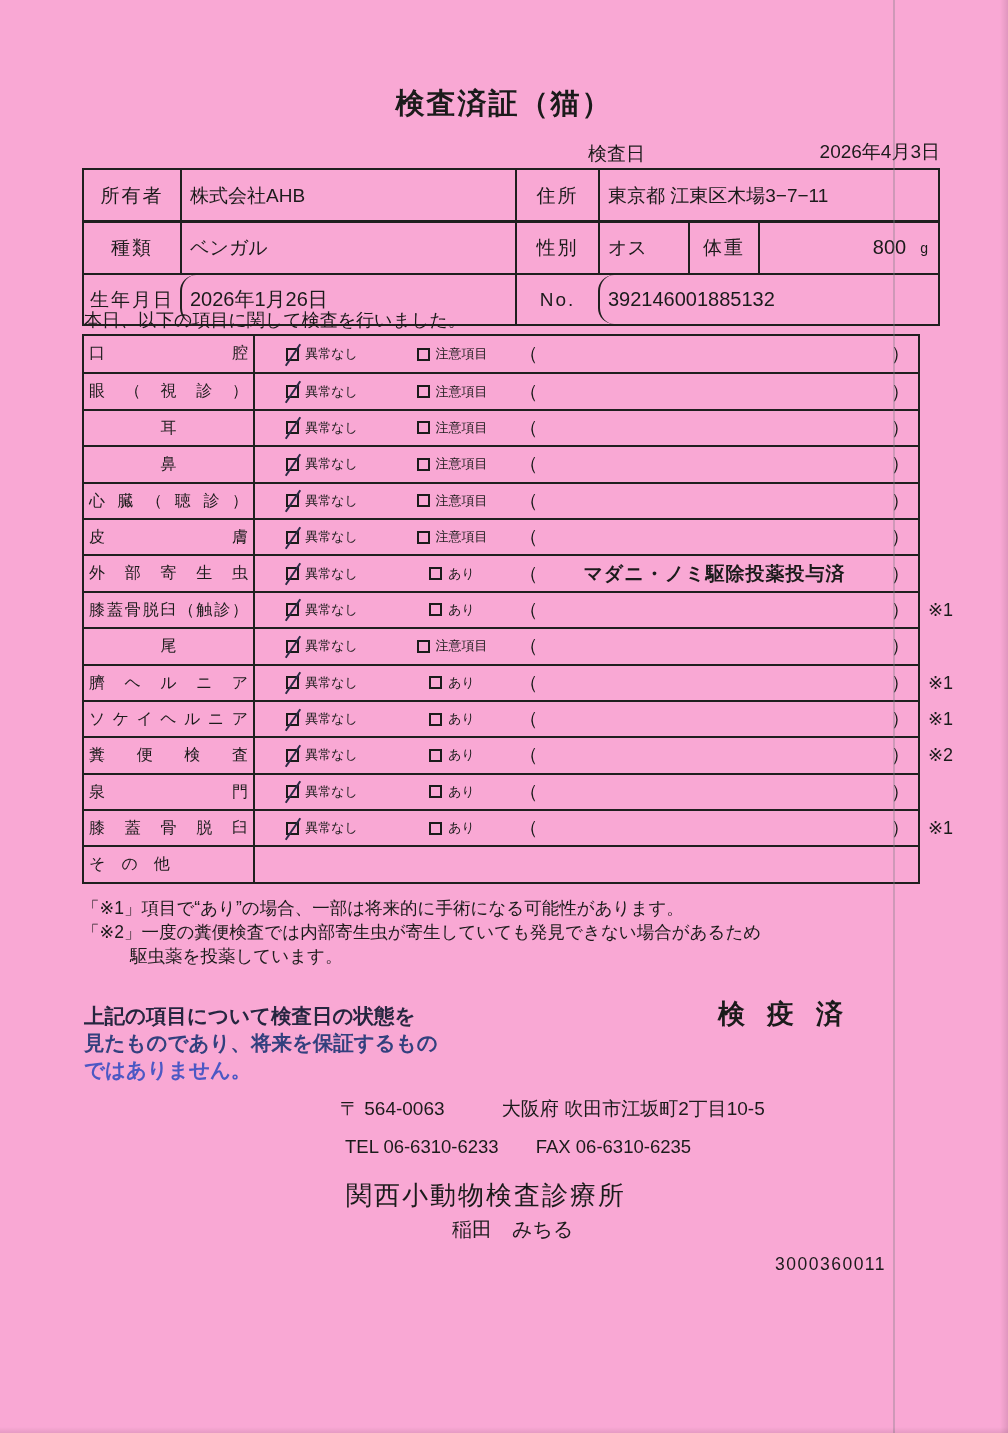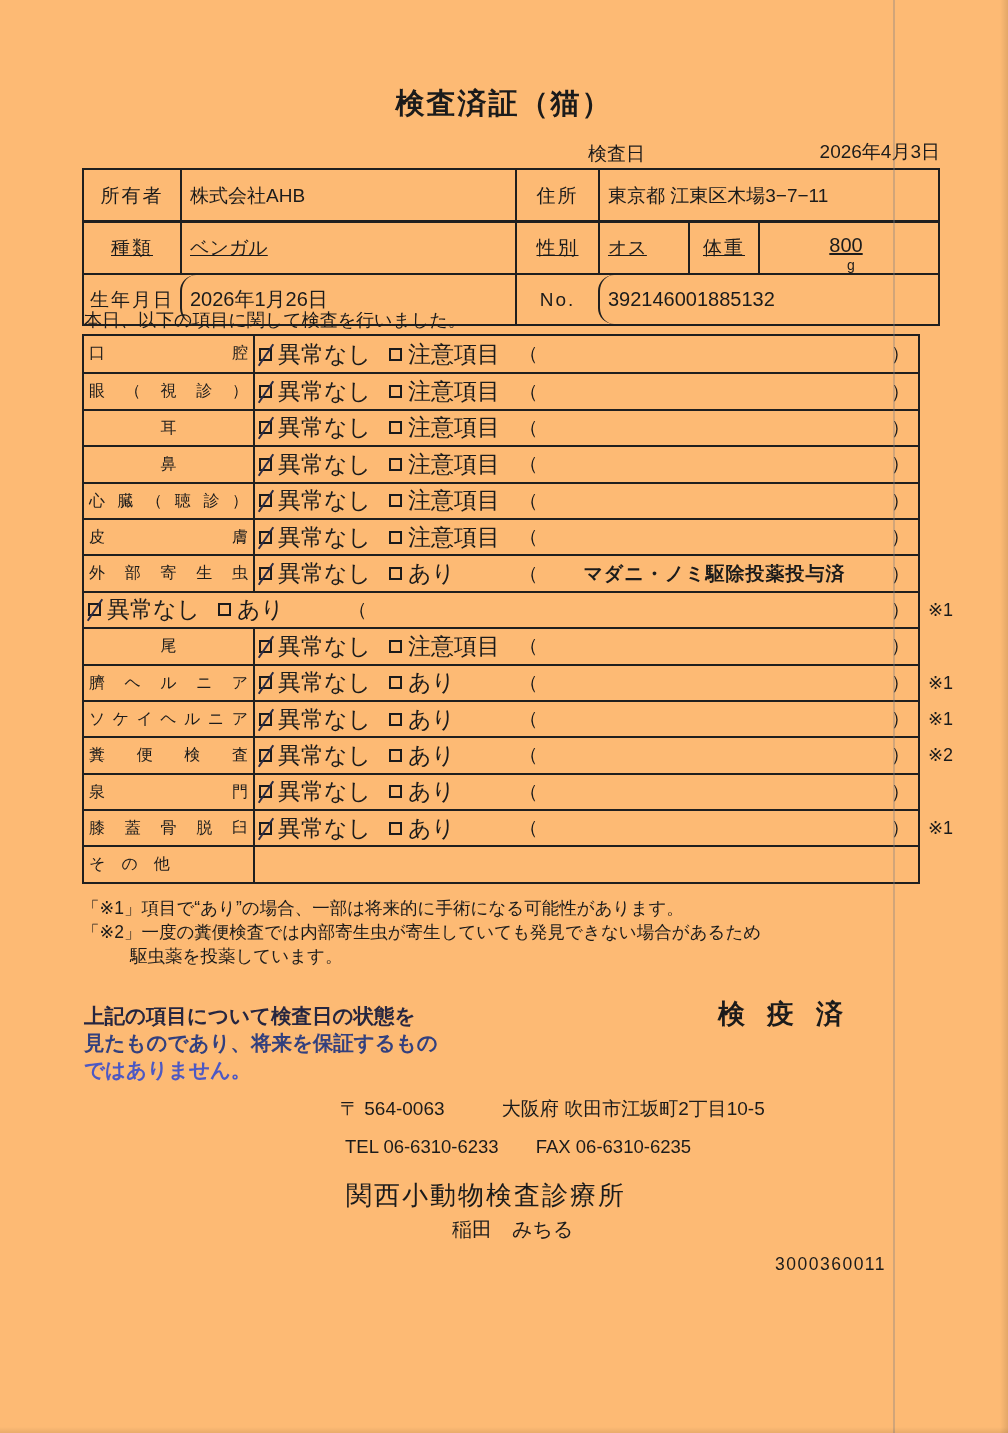--- a/index.html
+++ b/index.html
@@ -3,21 +3,21 @@
 <meta charset="utf-8">
 <style>
   * { margin:0; padding:0; box-sizing:border-box; }
   html,body { width:1008px; height:1433px; }
   body {
     font-family:"Liberation Sans","DejaVu Sans",sans-serif;
     background:#ffffff;
   }
   .page {
     position:relative; width:1008px; height:1433px;
-    background:#fdba74; color:#1b1b1b; overflow:hidden;
+    background:#f9a8d4; color:#1b1b1b; overflow:hidden;
   }
   
   .fold-line { position:absolute; left:893px; top:0; width:2px; height:100%;
     background:rgba(125,125,132,.35); z-index:9; }
   .edge-right { position:absolute; right:0; top:0; width:8px; height:100%;
     background:linear-gradient(to right, rgba(0,0,0,0), rgba(0,0,0,.10)); z-index:9; }
   .edge-bottom { position:absolute; left:0; bottom:0; width:100%; height:6px;
     background:linear-gradient(to bottom, rgba(0,0,0,0), rgba(0,0,0,.08)); z-index:9; }
 
   .title { position:absolute; top:84px; left:0; width:100%; text-align:center;
@@ -25,42 +25,42 @@
 
   .date-label { position:absolute; top:141px; left:588px; font-size:19px; }
   .date-value { position:absolute; top:139px; left:0; width:940px; text-align:right; font-size:19px; }
 
   .tbl { position:absolute; left:82px; width:858px; border:2px solid #1f1f1f; }
   .tblA { top:168px; }
   .tblB { top:220px; }
   .trow { display:grid; height:51px; }
   .trow + .trow { border-top:2px solid #1f1f1f; }
   .tblA .trow { grid-template-columns:96px 335px 83px 1fr; }
-  .tblB .trow.r1 { grid-template-columns:96px 335px 83px 90px 70px 1fr;text-decoration:underline; }
+  .tblB .trow.r1 { grid-template-columns:96px 335px 83px 90px 70px 1fr; }
   .tblB .trow.r2 { grid-template-columns:96px 335px 83px 1fr; }
   .cell { display:flex; align-items:center; font-size:19px; overflow:hidden; }
   .cell + .cell { border-left:2px solid #1f1f1f;text-align:right; }
   .cell.lab { justify-content:center; letter-spacing:2px; }
   .cell.val { padding:0 8px; }
   .cell.big { font-size:20px;border-radius:16px; }
-  .cell.weight { justify-content:flex-end; padding-right:6px; font-size:20px;flex-direction:column; }
+  .cell.weight { justify-content:flex-end; padding-right:6px; font-size:20px; }
   .weight .unit { font-size:14px; margin-left:14px; margin-right:4px; }
 
   .intro { position:absolute; top:308px; left:84px; font-size:18px; }
 
   .ins { position:absolute; top:334px; left:82px; width:838px; border:2px solid #1f1f1f; }
   .ins-row { display:flex; height:36.4px; position:relative; }
   .ins-row + .ins-row { border-top:2px solid #1f1f1f; }
   .ins-label { width:171px; border-right:2px solid #1f1f1f; padding:0 5px;
     font-size:16px; line-height:33px; overflow:hidden;
     text-align:justify; text-align-last:justify; }
   .ins-label.center { text-align:center; text-align-last:center; }
   .ins-label.left { text-align:center; text-align-last:left; white-space:pre; }
   .ins-rest { flex:1; display:flex; align-items:center; }
-  .chk { width:130px; display:flex; align-items:center; padding-left:4px; font-size:23px; flex:none; }
+  .chk { width:130px; display:flex; align-items:center; padding-left:4px; font-size:13px; flex:none;justify-content:center; }
   .box { width:13px; height:13px; border:2px solid #1b1b1b; margin-right:6px; position:relative; flex:none; }
   .box.checked::after { content:""; position:absolute; left:-8px; top:4px; width:26px; height:2px;
     background:#2a2a44; transform:rotate(-56deg); }
   .paren { flex:1; display:flex; justify-content:space-between; align-items:center;
     font-size:19px; padding:0 8px 0 4px; }
   .pcontent { font-weight:700; font-size:19px; letter-spacing:1px; }
   .remark { position:absolute; left:calc(100% + 10px); top:50%; transform:translateY(-50%);
     font-size:18px; white-space:nowrap; }
 
   .notes { position:absolute; top:896px; left:82px; font-size:17.5px; line-height:24px; }
@@ -258,20 +258,21 @@
         <div class="paren">
           <span>（</span>
           <span class="pcontent">マダニ・ノミ駆除投薬投与済</span>
           <span>）</span>
         </div>
       </div>
       <span class="remark"></span>
     </div>
 
     <div class="ins-row">
+      <div class="ins-label">膝蓋骨脱臼（触診）</div>
       <div class="ins-rest">
         <div class="chk">
           <span class="box checked"></span>
           <span>異常なし</span>
         </div>
         <div class="chk">
           <span class="box"></span>
           <span>あり</span>
         </div>
         <div class="paren">

